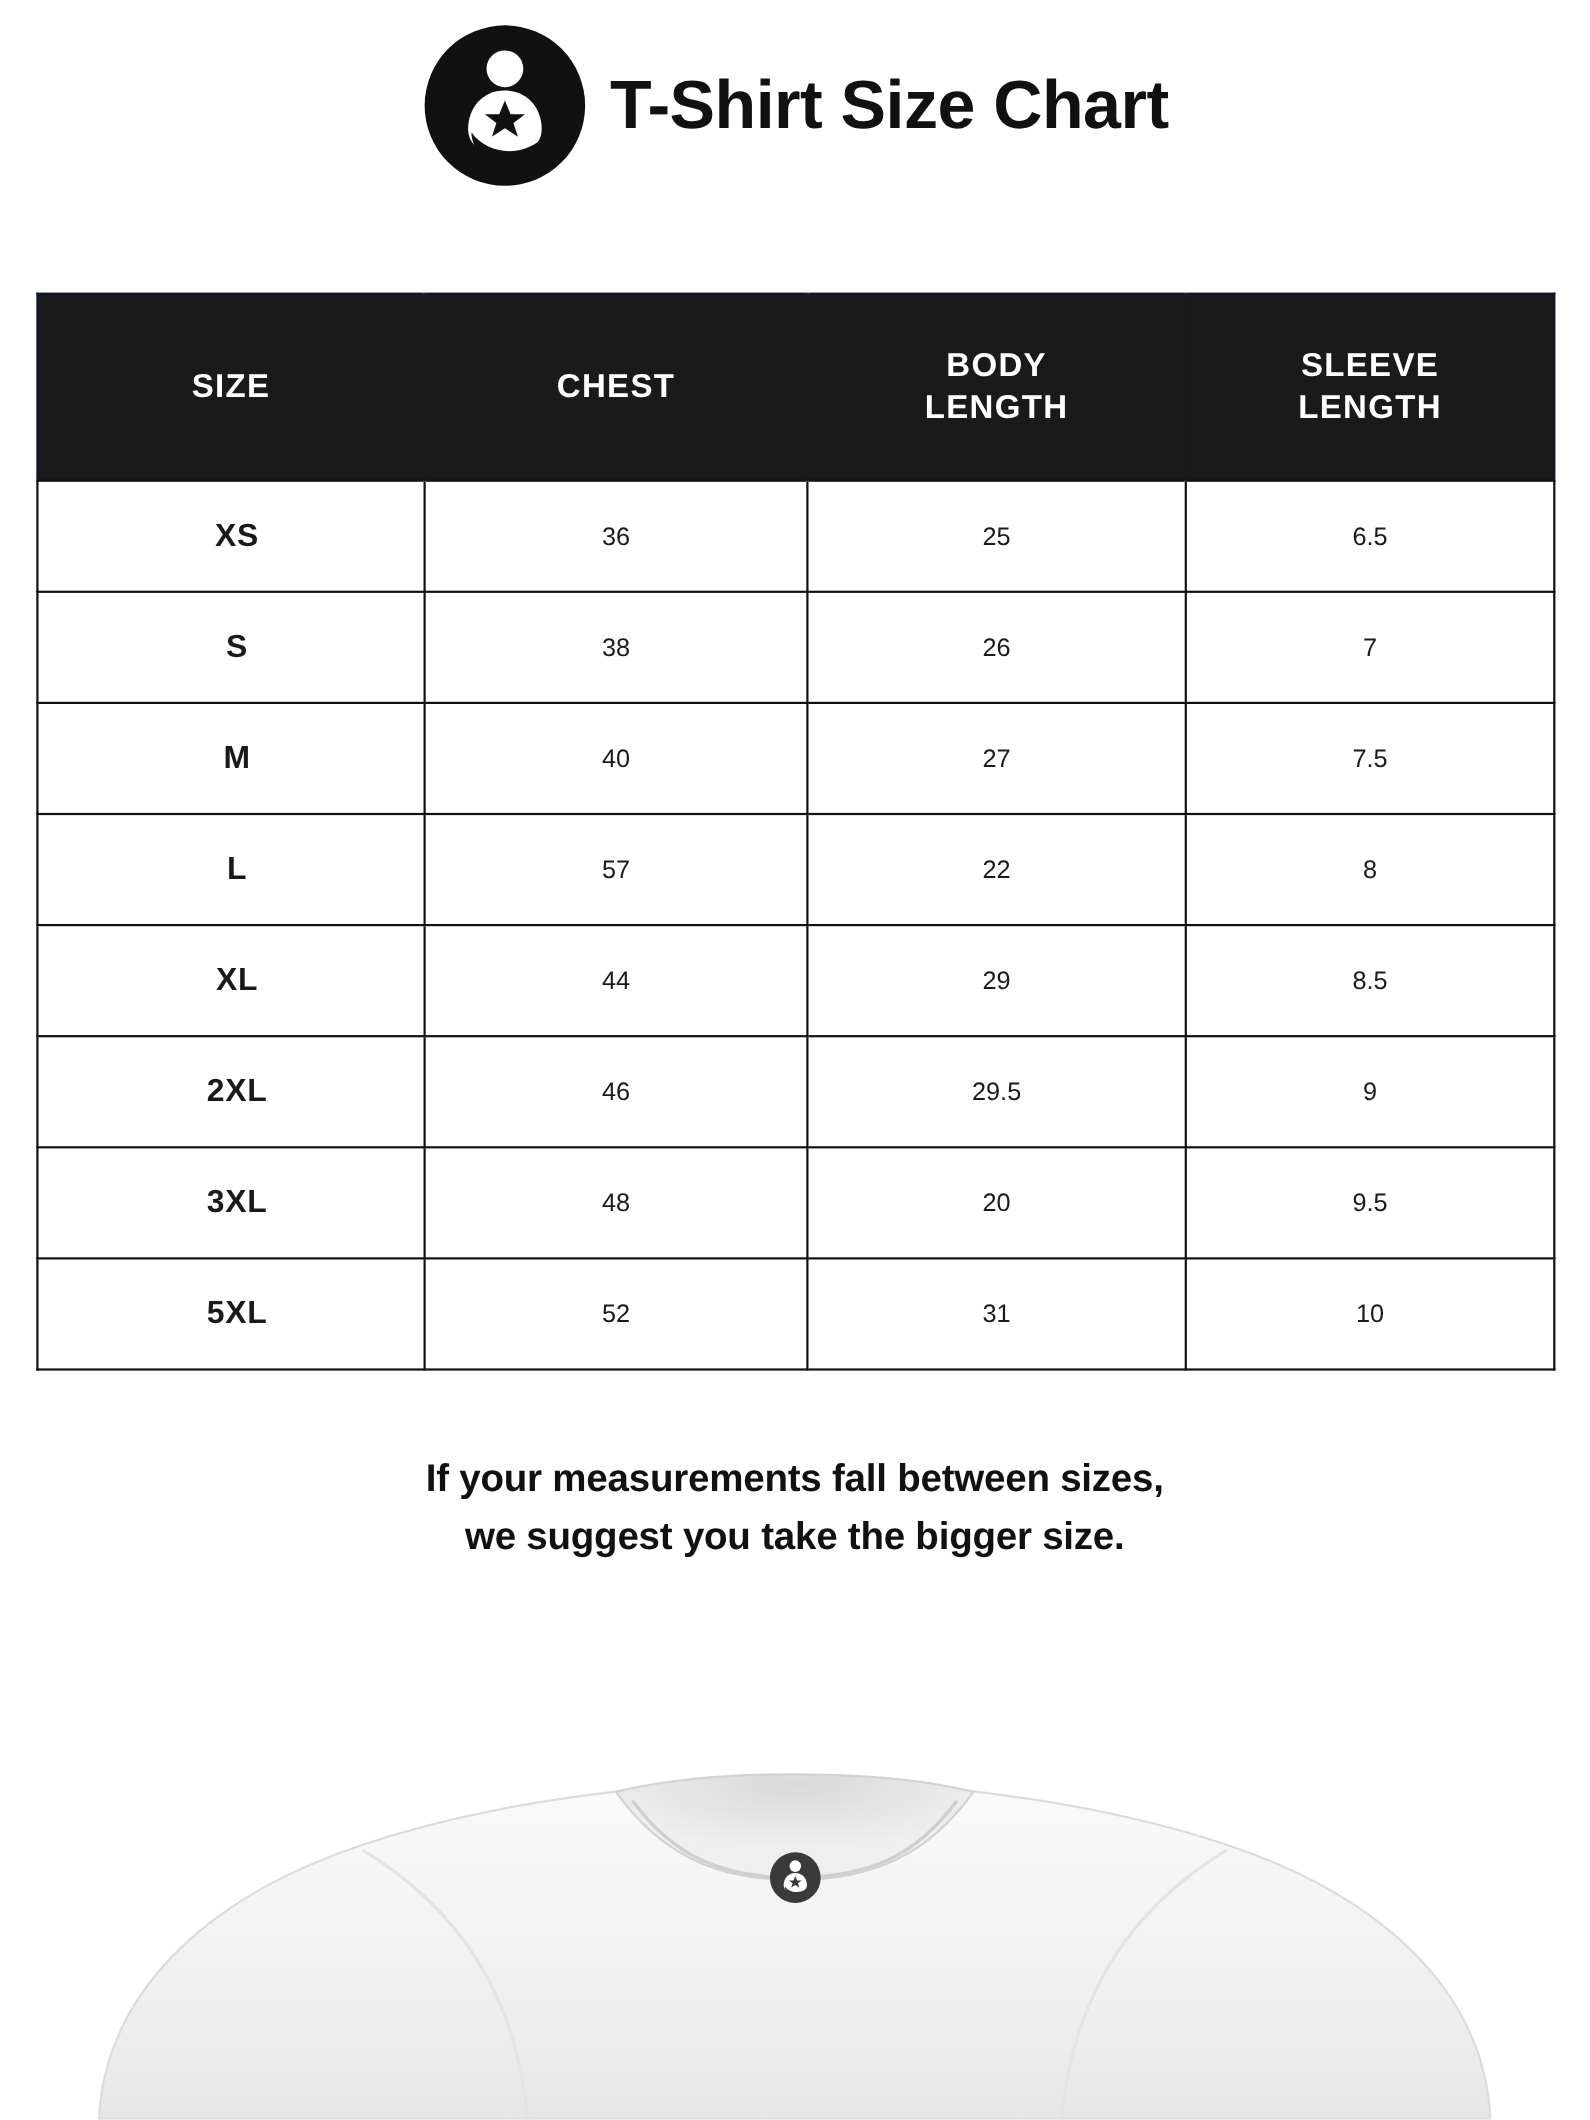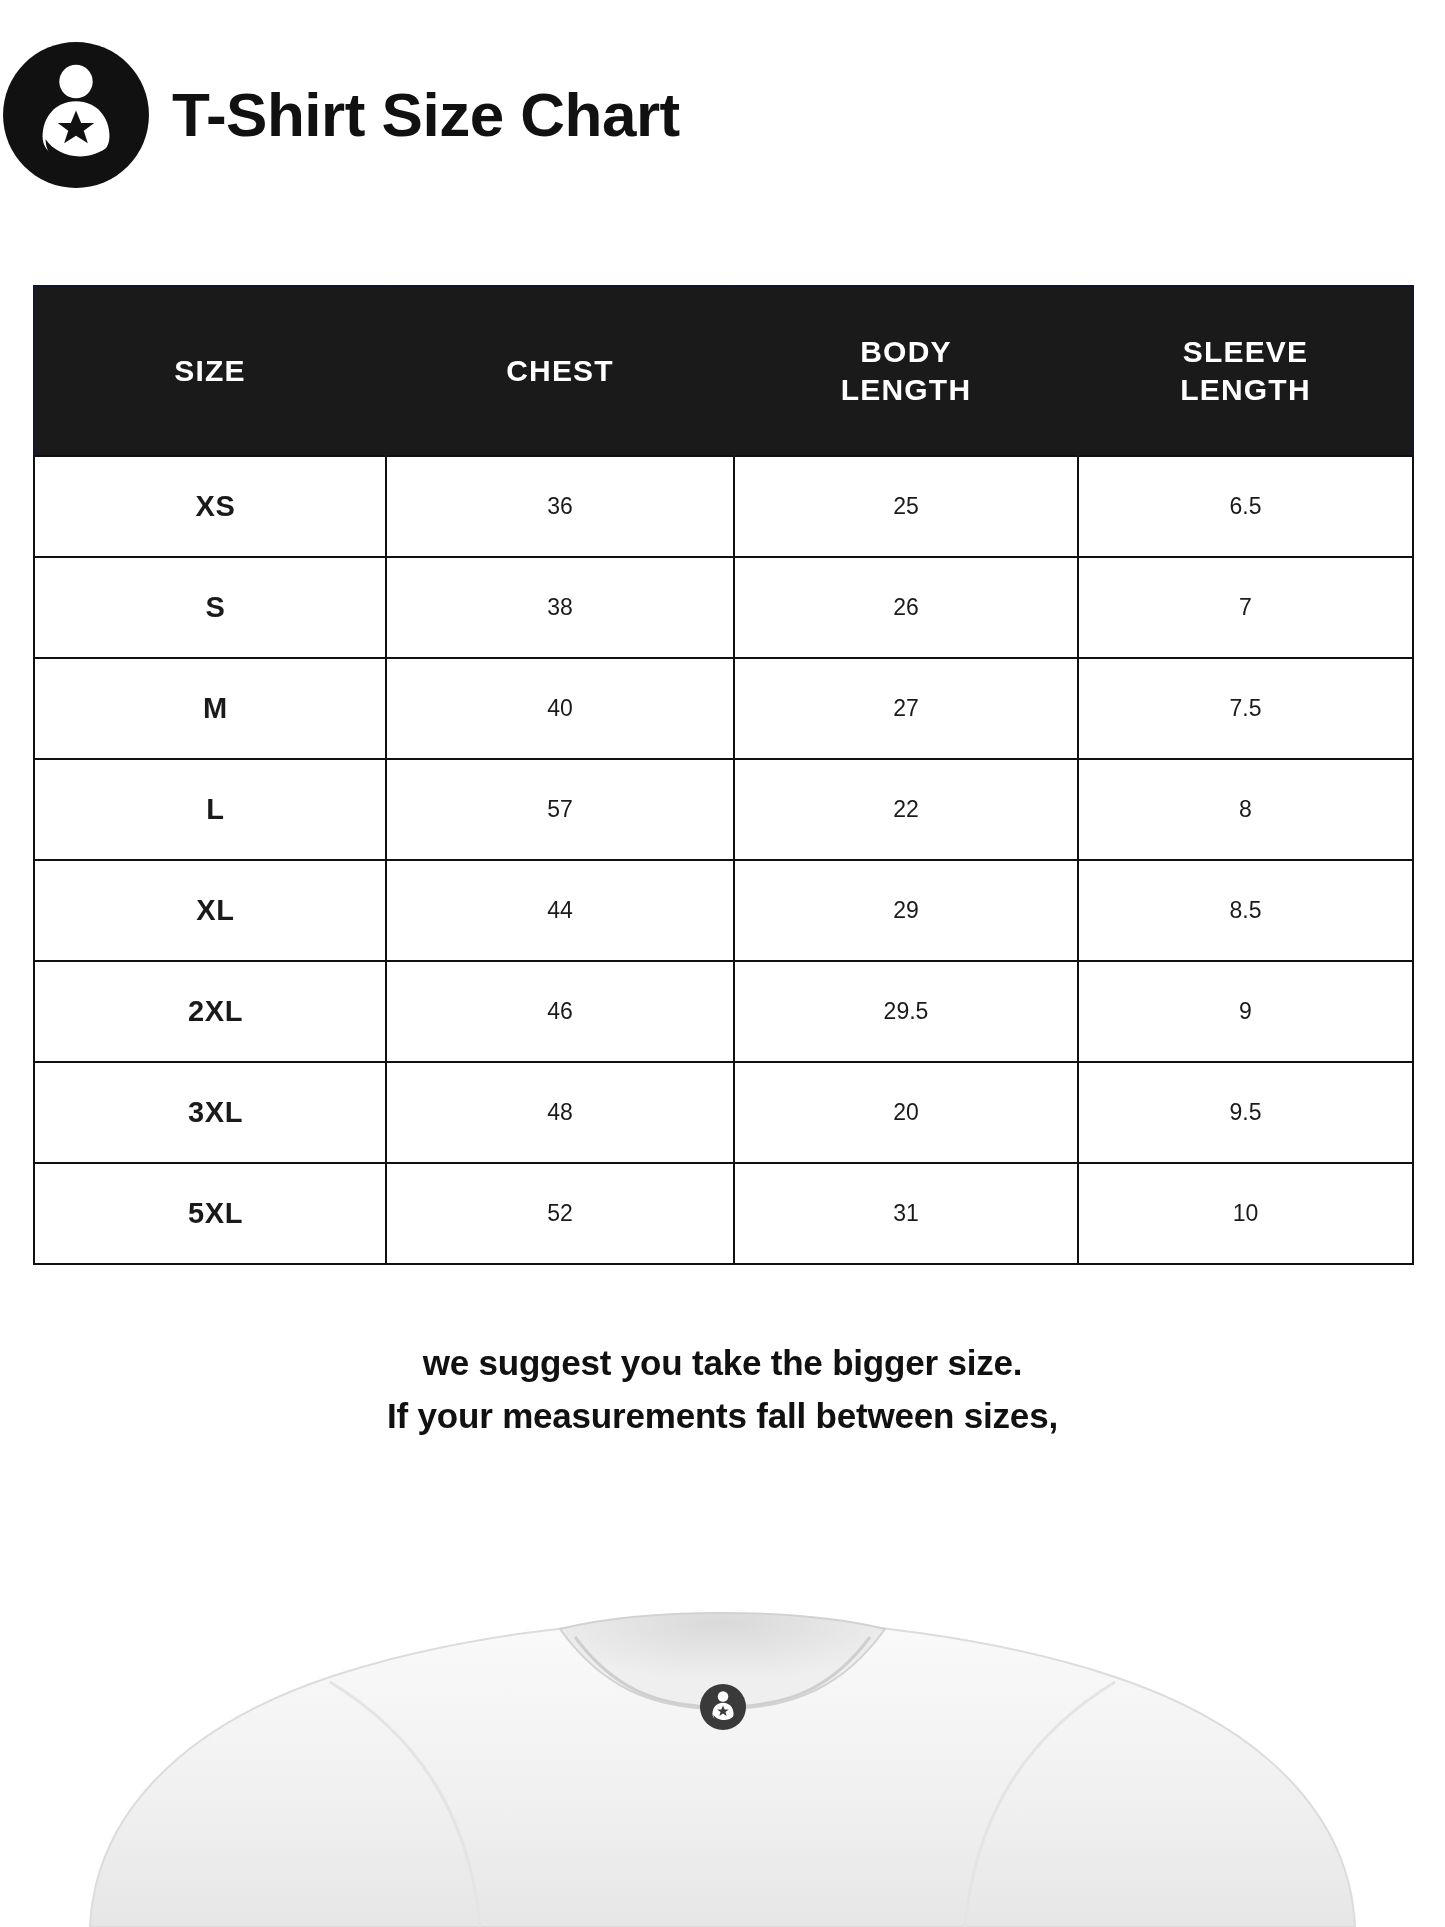--- a/index.html
+++ b/index.html
@@ -20,23 +20,23 @@
     width: 1445px;
     height: 1927px;
     position: relative;
     box-sizing: border-box;
   }
 
   
   .header {
     display: flex;
     align-items: center;
-    justify-content: flex-start;
+    justify-content: center;
     gap: 20px;
-    padding-top: 39px;
+    padding-top: 20px;
   }
   .logo-mark {
     width: 152px;
     height: 152px;
     flex: 0 0 auto;
   }
   .header-title {
     font-size: 62px;
     font-weight: bold;
     letter-spacing: -0.5px;
@@ -213,22 +213,22 @@
           <td class="size-cell">5XL</td>
           <td>52</td>
           <td>31</td>
           <td>10</td>
         </tr>
       </tbody>
     </table>
   </div>
 
   <div class="note">
+    <span>If your measurements fall between sizes,</span>
     <span>we suggest you take the bigger size.</span>
-    <span>If your measurements fall between sizes,</span>
   </div>
 
   <div class="shirt-area">
     <svg class="shirt-svg" width="1445" height="360" viewBox="0 0 1445 360" aria-hidden="true">
       <defs>
         <linearGradient id="shirtGrad" x1="0" y1="0" x2="0" y2="1">
           <stop offset="0%" stop-color="#fafafa"></stop>
           <stop offset="60%" stop-color="#f0f0f0"></stop>
           <stop offset="100%" stop-color="#e6e6e6"></stop>
         </linearGradient>

